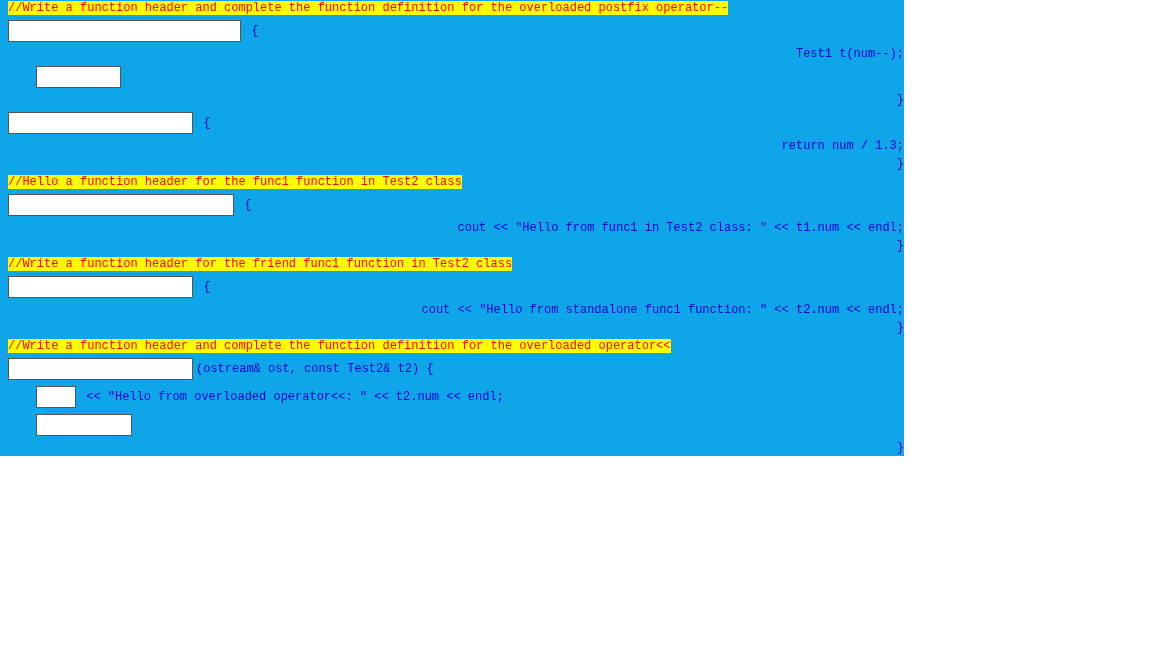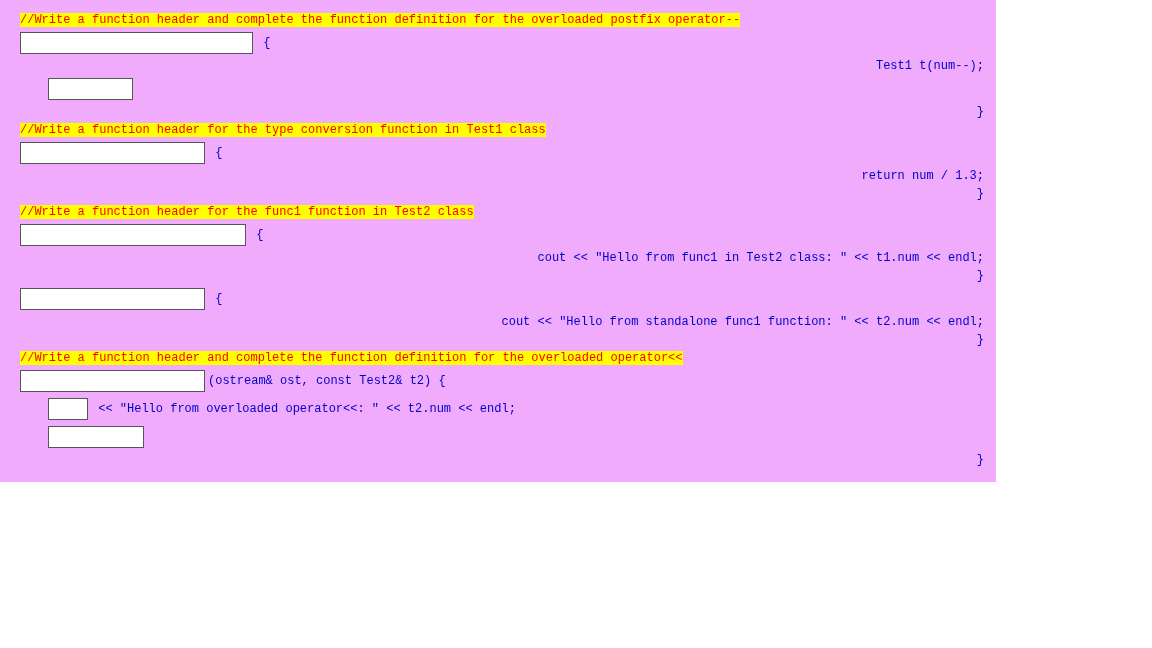--- a/index.html
+++ b/index.html
@@ -2,23 +2,23 @@
 <html><head>
   <meta charset="utf-8">
   <style>
     * { box-sizing: border-box; margin: 0; padding: 0; }
     body {
       font-family: "Courier New", Courier, monospace;
       font-size: 12px;
       background: #fff;
     }
     .container {
-      width: 996px;
-      background: #f0abfc;
-      padding: 12px;
+      width: 904px;
+      background: #0ea5e9;
+      padding: 0;
     }
     .comment {
       background: #ffff00;
       color: #ff0000;
       font-family: "Courier New", Courier, monospace;
       font-size: 12px;
       display: inline;
       padding: 0;
       line-height: 16px;
     }
@@ -82,36 +82,36 @@
   <div class="row">
     <input class="fill w-233" style="">
     <span class="brace"> {</span>
   </div>
   <div class="code-line indent">Test1 t(num--);</div>
   <div class="row indent">
     <input class="fill w-85" style="">
   </div>
   <div class="code-line">}</div>
 
-  <div class="comment-line"><span class="comment">//Write a function header for the type conversion function in Test1 class</span></div>
   <div class="row">
     <input class="fill w-185" style="">
     <span class="brace"> {</span>
   </div>
   <div class="code-line indent">return num / 1.3;</div>
   <div class="code-line">}</div>
 
-  <div class="comment-line"><span class="comment">//Write a function header for the func1 function in Test2 class</span></div>
+  <div class="comment-line"><span class="comment">//Hello a function header for the func1 function in Test2 class</span></div>
   <div class="row">
     <input class="fill w-226" style="">
     <span class="brace"> {</span>
   </div>
   <div class="code-line indent">cout &lt;&lt; "Hello from func1 in Test2 class: " &lt;&lt; t1.num &lt;&lt; endl;</div>
   <div class="code-line">}</div>
 
+  <div class="comment-line"><span class="comment">//Write a function header for the friend func1 function in Test2 class</span></div>
   <div class="row">
     <input class="fill w-185" style="">
     <span class="brace"> {</span>
   </div>
   <div class="code-line indent">cout &lt;&lt; "Hello from standalone func1 function: " &lt;&lt; t2.num &lt;&lt; endl;</div>
   <div class="code-line">}</div>
 
   <div class="comment-line"><span class="comment">//Write a function header and complete the function definition for the overloaded operator&lt;&lt;</span></div>
   <div class="row">
     <input class="fill w-185" style="">

